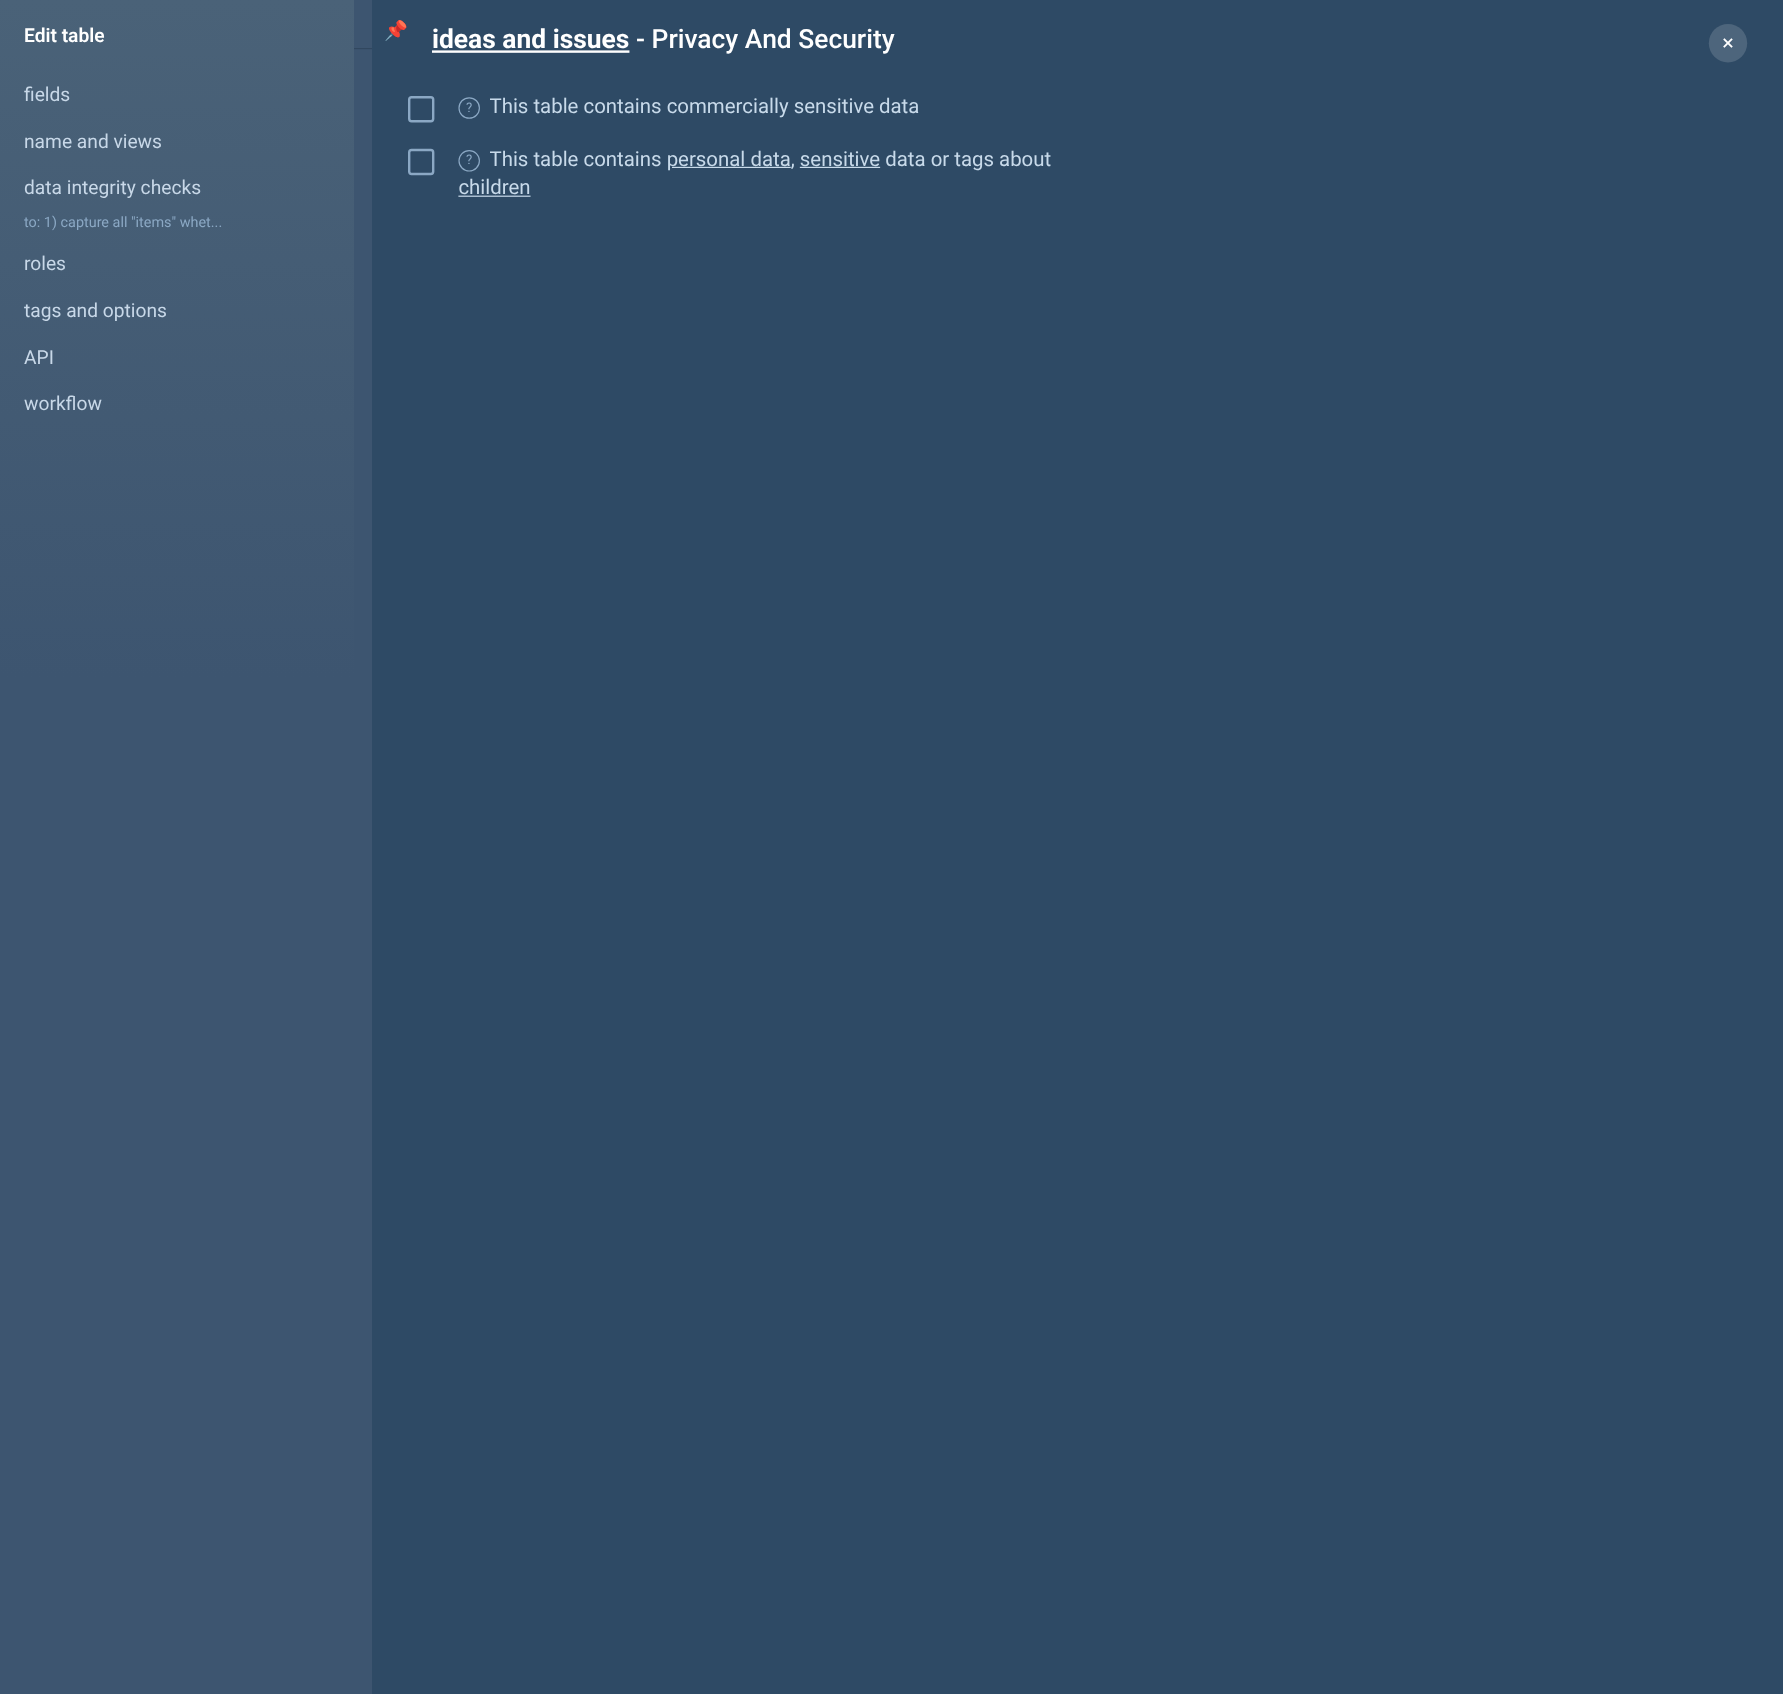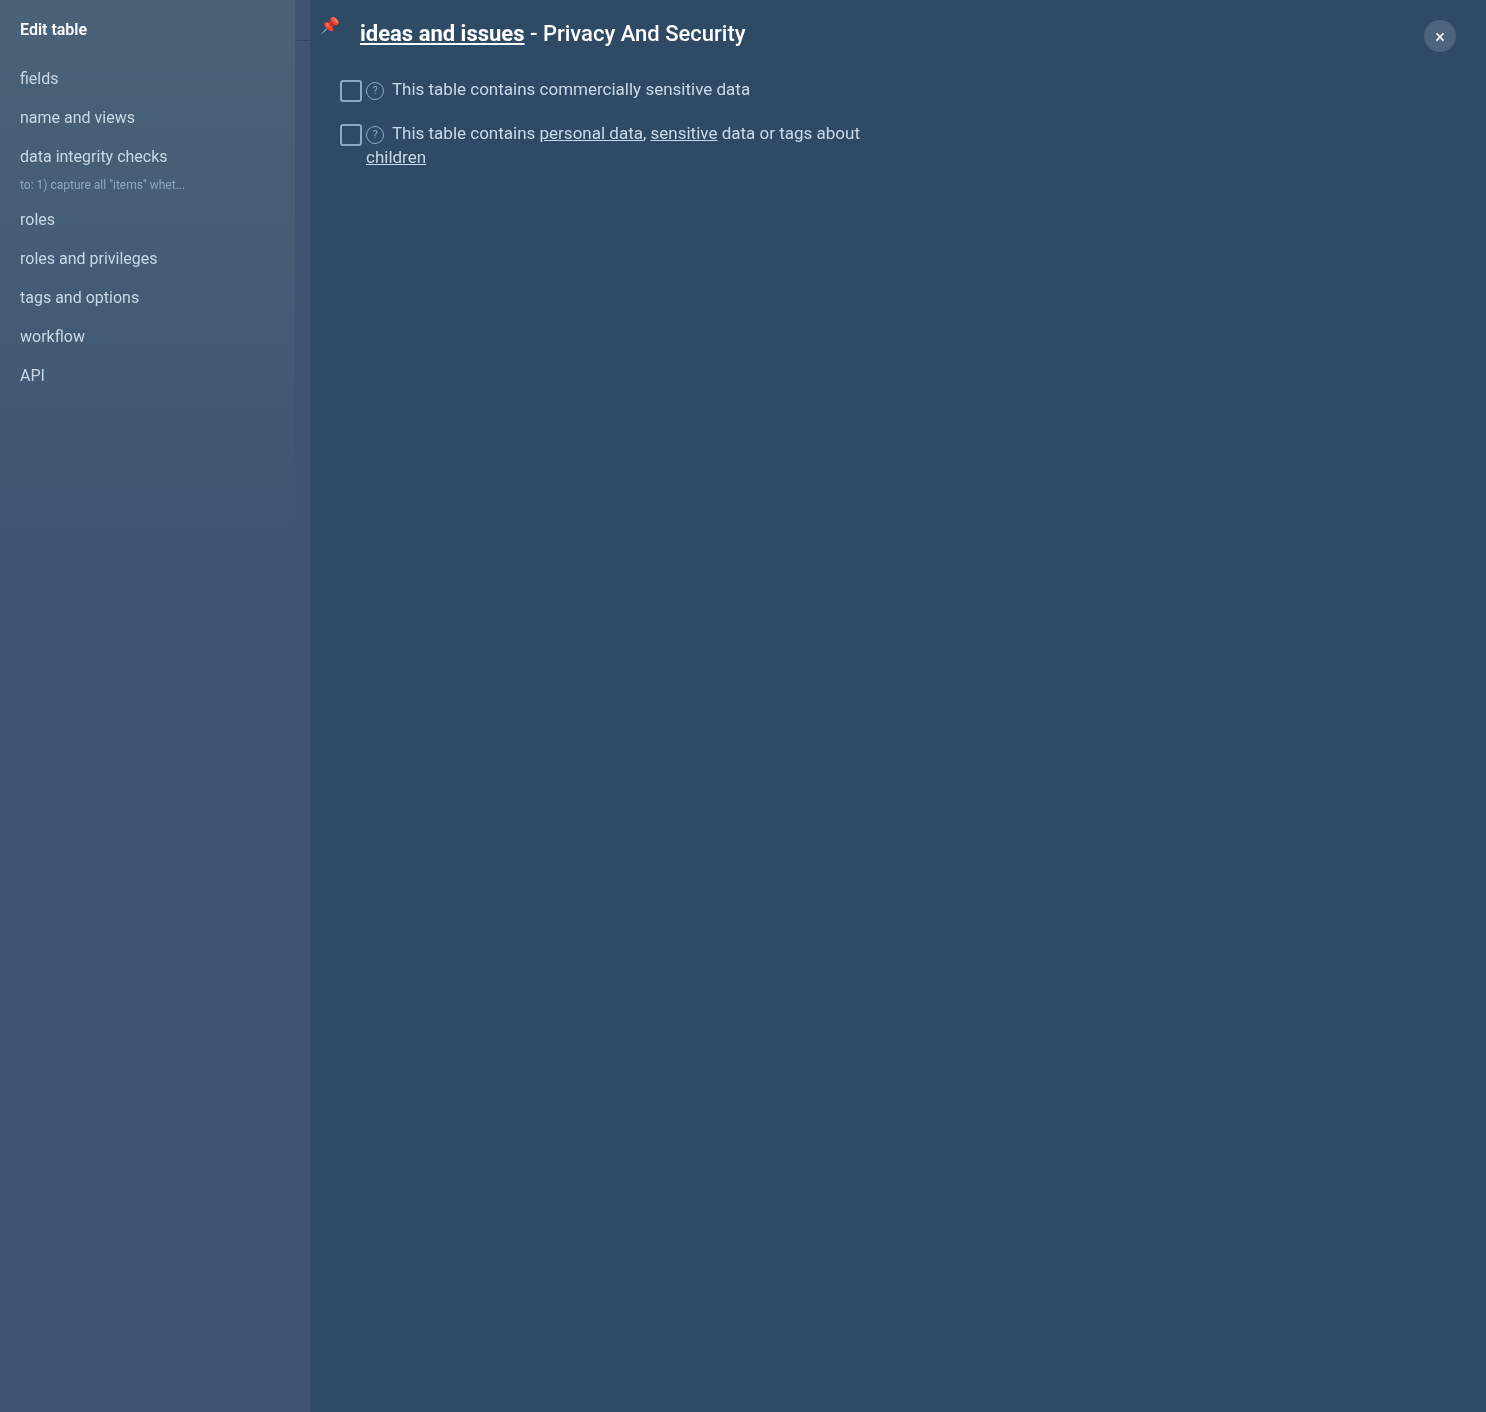--- a/index.html
+++ b/index.html
@@ -175,21 +175,21 @@
 
     .modal-body {
       flex: 1;
       padding: 10px 30px 20px 30px;
       overflow-y: auto;
     }
 
     .checkbox-row {
       display: flex;
       align-items: flex-start;
-      gap: 4px;
+      gap: 20px;
       margin-bottom: 20px;
     }
 
     .checkbox-box {
       width: 22px;
       height: 22px;
       border: 2px solid #8ba8c4;
       background: transparent;
       border-radius: 3px;
       flex-shrink: 0;
@@ -264,30 +264,27 @@
     <span>name and views</span>
   </div>
   <div class="sidebar-item" style="margin: 0 8px; padding: 10px 12px; border-radius: 6px;">
     <span>data integrity checks</span>
   </div>
   <div class="sidebar-note">to: 1) capture all "items" whet...</div>
   <div class="sidebar-item" style="margin: 0 8px; padding: 10px 12px; border-radius: 6px;">
     <span>roles</span>
   </div>
   <div class="sidebar-item" style="margin: 0 8px; padding: 10px 12px; border-radius: 6px;">
-    <span>roles and privileges</span>
-  </div>
-  <div class="sidebar-item" style="margin: 0 8px; padding: 10px 12px; border-radius: 6px;">
     <span>tags and options</span>
   </div>
   <div class="sidebar-item" style="margin: 0 8px; padding: 10px 12px; border-radius: 6px;">
+    <span>API</span>
+  </div>
+  <div class="sidebar-item" style="margin: 0 8px; padding: 10px 12px; border-radius: 6px;">
     <span>workflow</span>
-  </div>
-  <div class="sidebar-item" style="margin: 0 8px; padding: 10px 12px; border-radius: 6px;">
-    <span>API</span>
   </div>
 </div>
 
 <div class="modal-overlay">
   <div class="modal">
     <div class="modal-header">
       <span class="pin-icon">📌</span>
       <div class="modal-title">
         <strong>ideas and issues</strong>
         <span> - Privacy And Security</span>

